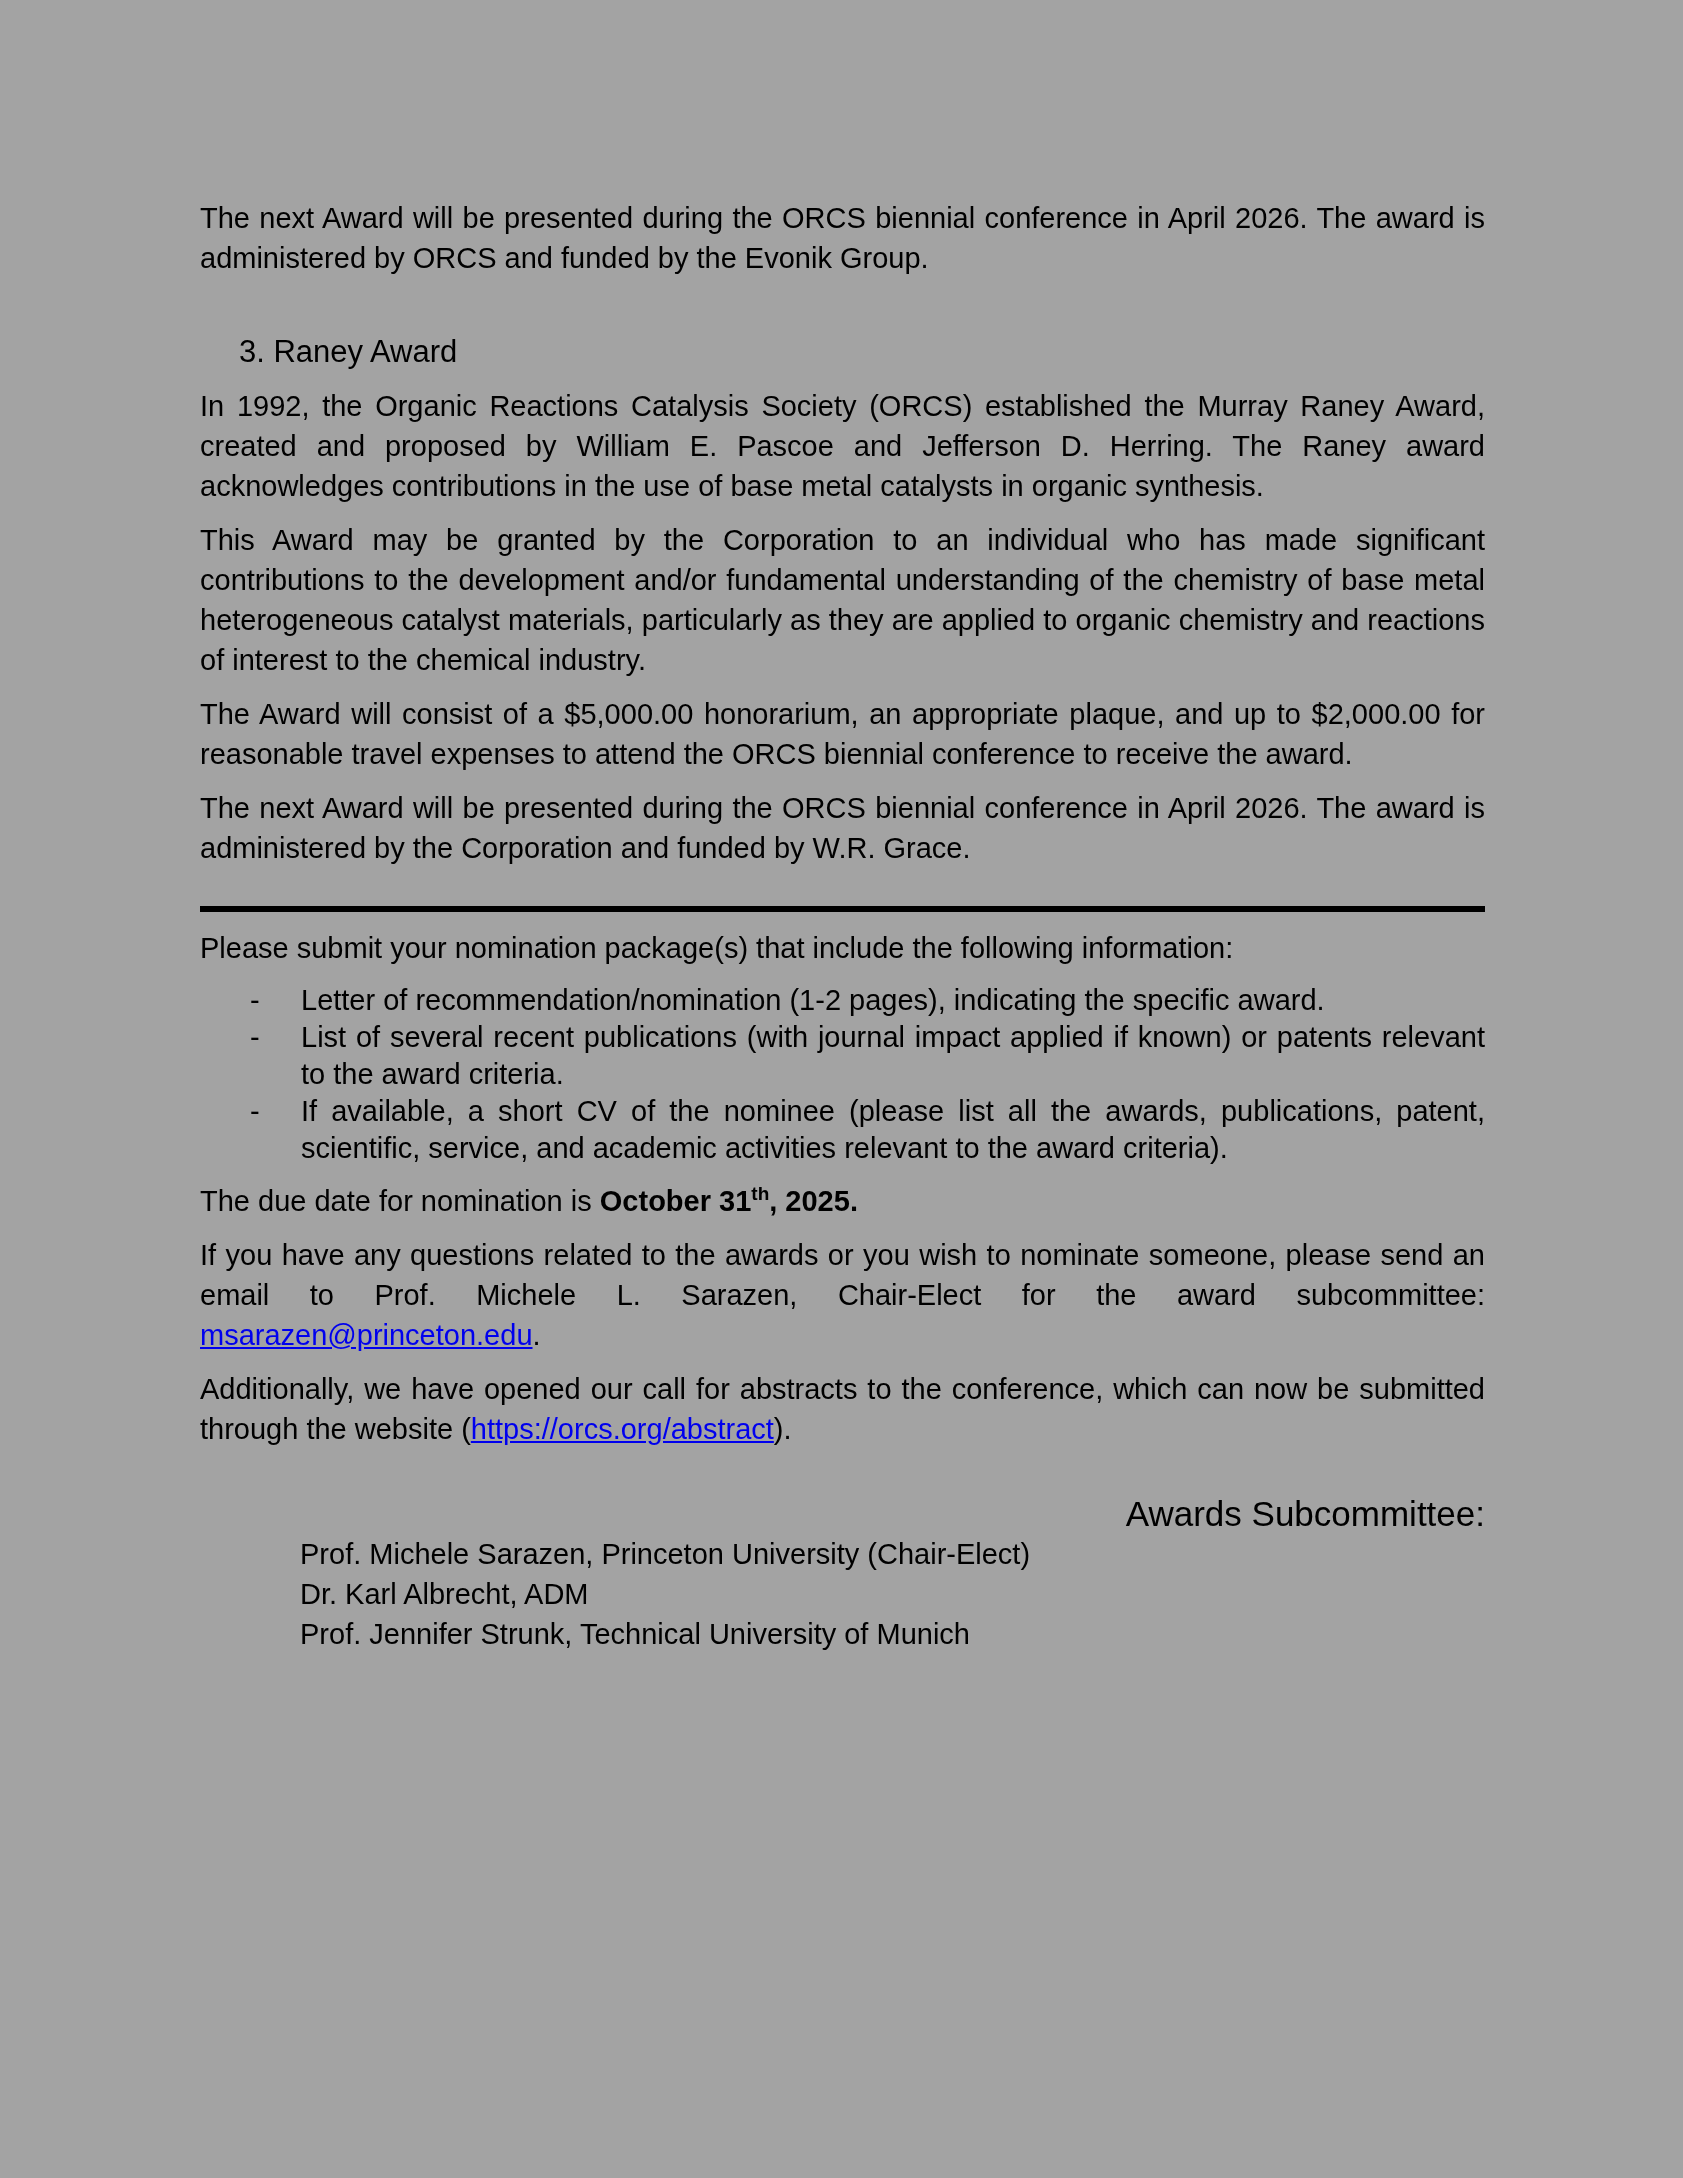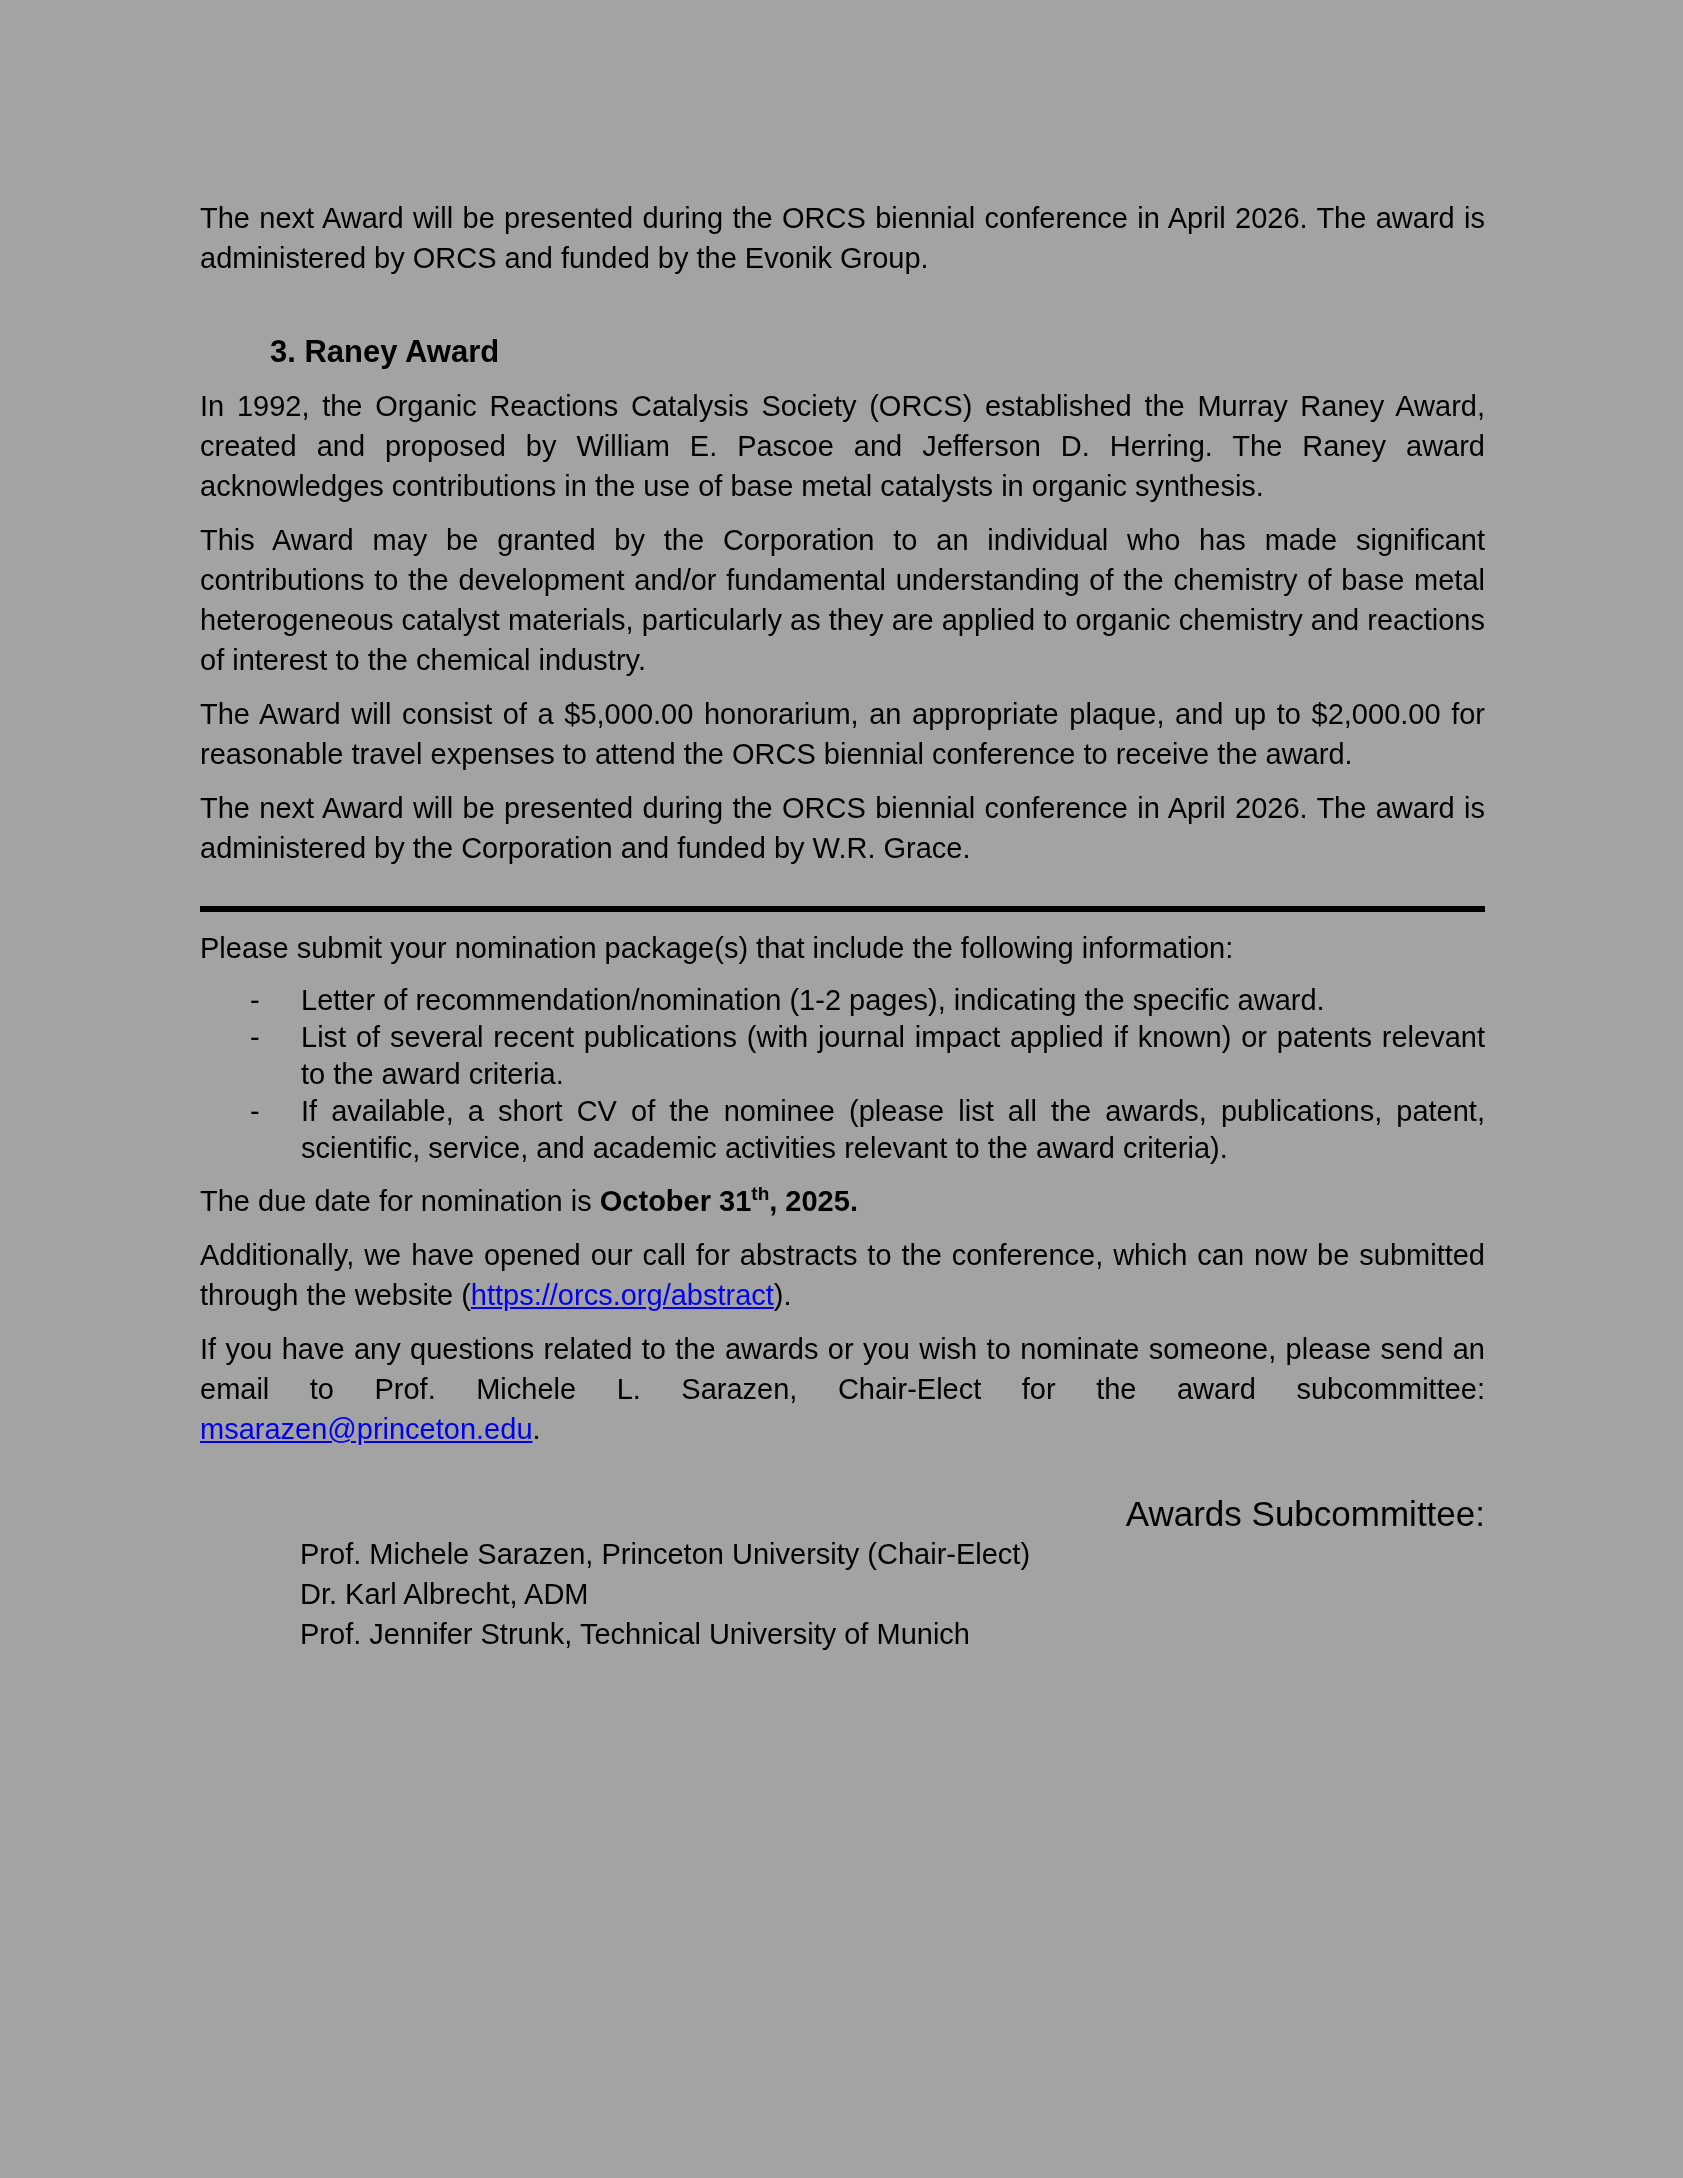--- a/index.html
+++ b/index.html
@@ -19,24 +19,24 @@
     width: 1285px;
   }
   .para {
     margin: 14px 0 0 0;
     font-size: 29px;
     line-height: 40px;
     text-align: justify;
   }
   .para.first { margin-top: 198px; }
   .heading {
-    margin: 54px 0 0 70px;
+    margin: 54px 0 0 39px;
     font-size: 31px;
     line-height: 40px;
-    font-weight: bold;
+    font-weight: normal;
   }
   .heading + .para { }
   .divider {
     margin: 38px 0 0 0;
     height: 6px;
     background: #000000;
     border: none;
     width: 100%;
   }
   .divider + .para { margin-top: 16px; }
@@ -113,23 +113,23 @@
         <div class="item-text">List of several recent publications (with journal impact applied if known) or patents relevant to the award criteria.</div>
       </li>
       <li>
         <span class="marker">-</span>
         <div class="item-text">If available, a short CV of the nominee (please list all the awards, publications, patent, scientific, service, and academic activities relevant to the award criteria).</div>
       </li>
     </ul>
 
     <p class="para"><span>The due date for nomination is </span><span class="bold">October 31</span><sup class="bold">th</sup><span class="bold">, 2025.</span></p>
 
+    <p class="para"><span>If you have any questions related to the awards or you wish to nominate someone, please send an email to Prof. Michele L. Sarazen, Chair-Elect for the award subcommittee: </span><a class="doc-link" href="#">msarazen@princeton.edu</a><span>.</span></p>
+
     <p class="para"><span>Additionally, we have opened our call for abstracts to the conference, which can now be submitted through the website (</span><a class="doc-link" href="#">https://orcs.org/abstract</a><span>).</span></p>
-
-    <p class="para"><span>If you have any questions related to the awards or you wish to nominate someone, please send an email to Prof. Michele L. Sarazen, Chair-Elect for the award subcommittee: </span><a class="doc-link" href="#">msarazen@princeton.edu</a><span>.</span></p>
 
     <p class="committee-heading">Awards Subcommittee:</p>
 
     <ul class="committee-list">
       <li>Prof. Michele Sarazen, Princeton University (Chair-Elect)</li>
       <li>Dr. Karl Albrecht, ADM</li>
       <li>Prof. Jennifer Strunk, Technical University of Munich</li>
     </ul>
 
   </div>

